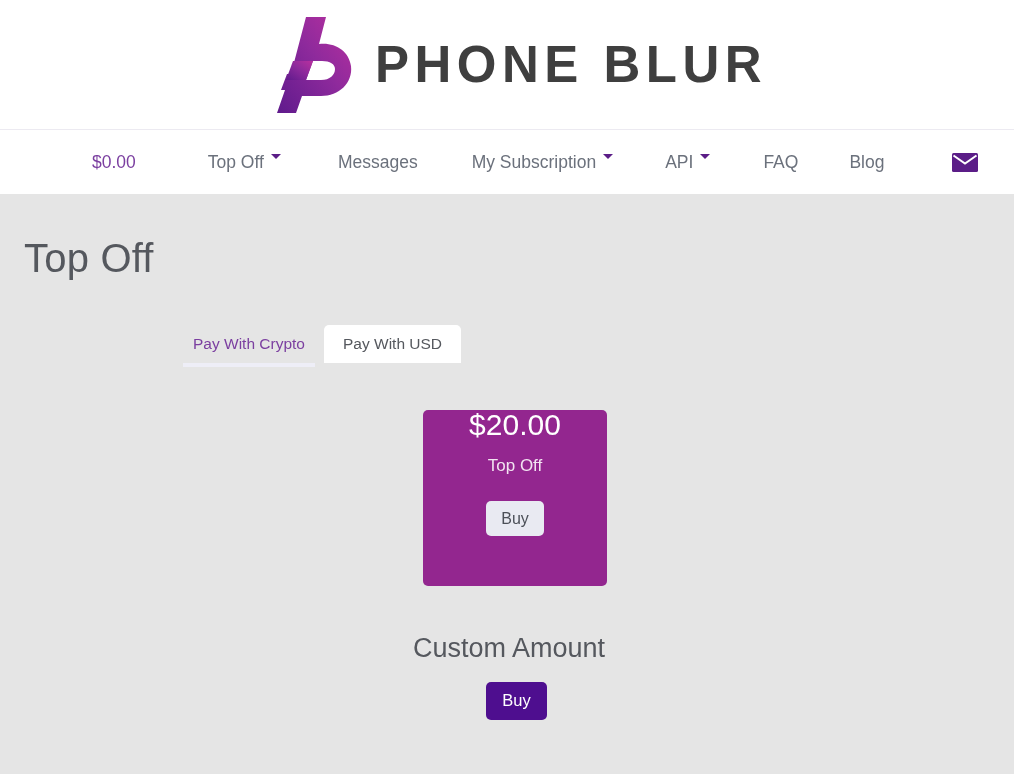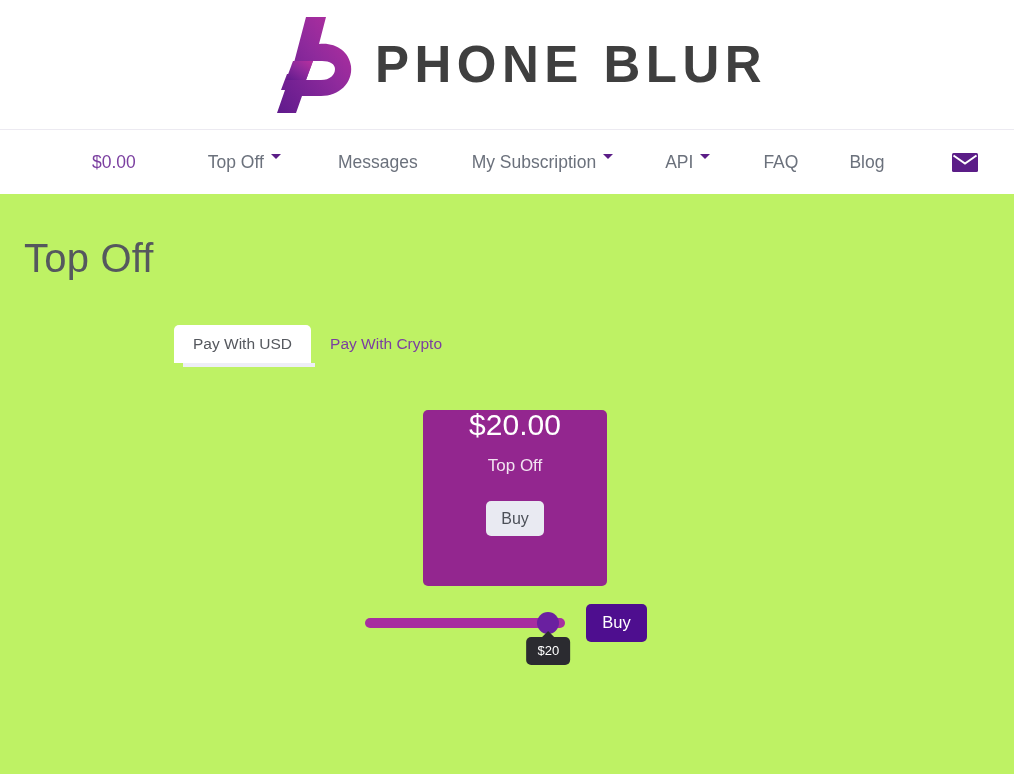--- a/index.html
+++ b/index.html
@@ -23,21 +23,21 @@
     height: 774px;
     background: #ffffff;
   }
 
   .page {
     position: absolute;
     left: 0;
     top: 0;
     width: 1014px;
     height: 774px;
-    background: #bef264;
+    background: #e5e5e5;
     overflow: hidden;
   }
 
   
   .brand-header {
     height: 130px;
     background: #ffffff;
     display: flex;
     align-items: center;
     justify-content: center;
@@ -378,37 +378,33 @@
 
       </div>
     </nav>
 
     <main class="content">
 
       <h1 class="page-title">Top Off</h1>
 
       <div class="tabs">
         <div class="tab-underline"></div>
+        <div class="tab inactive">Pay With Crypto</div>
         <div class="tab active">Pay With USD</div>
-        <div class="tab inactive">Pay With Crypto</div>
       </div>
 
       <div class="card-row">
         <div class="amount-card">
           <div class="card-amount">$20.00</div>
           <div class="card-label">Top Off</div>
           <button class="card-buy">Buy</button>
         </div>
       </div>
 
+      <h2 class="custom-title">Custom Amount</h2>
 
       <div class="slider-row">
-        <div class="slider-wrap">
-          <div class="slider-track"></div>
-          <div class="slider-thumb"></div>
-          <div class="slider-tooltip">$20</div>
-        </div>
         <button class="slider-buy">Buy</button>
       </div>
 
     </main>
   </div>
 </div>
 
 </body></html>

